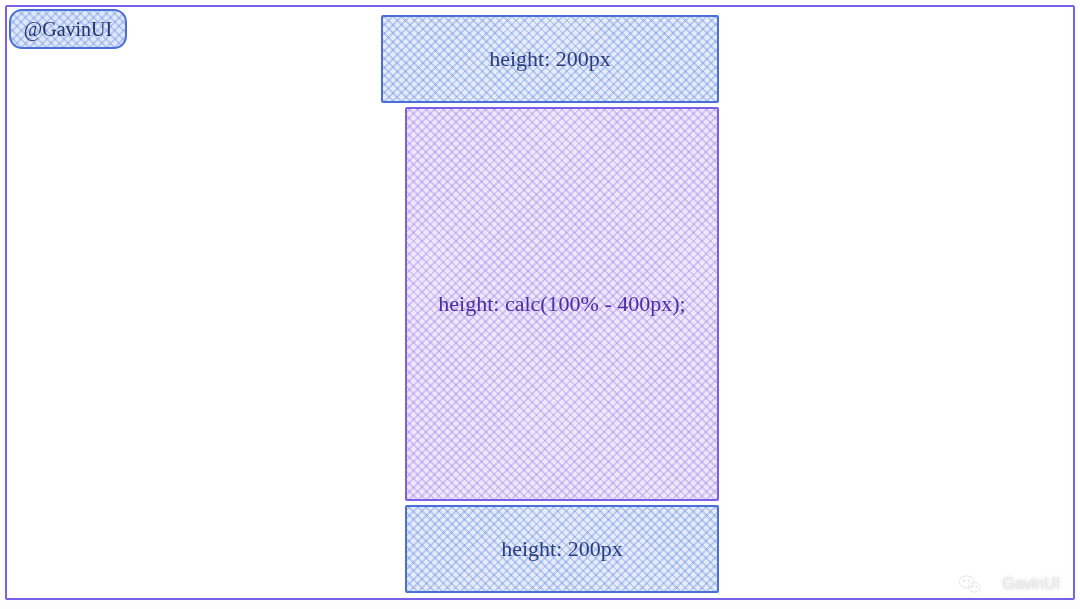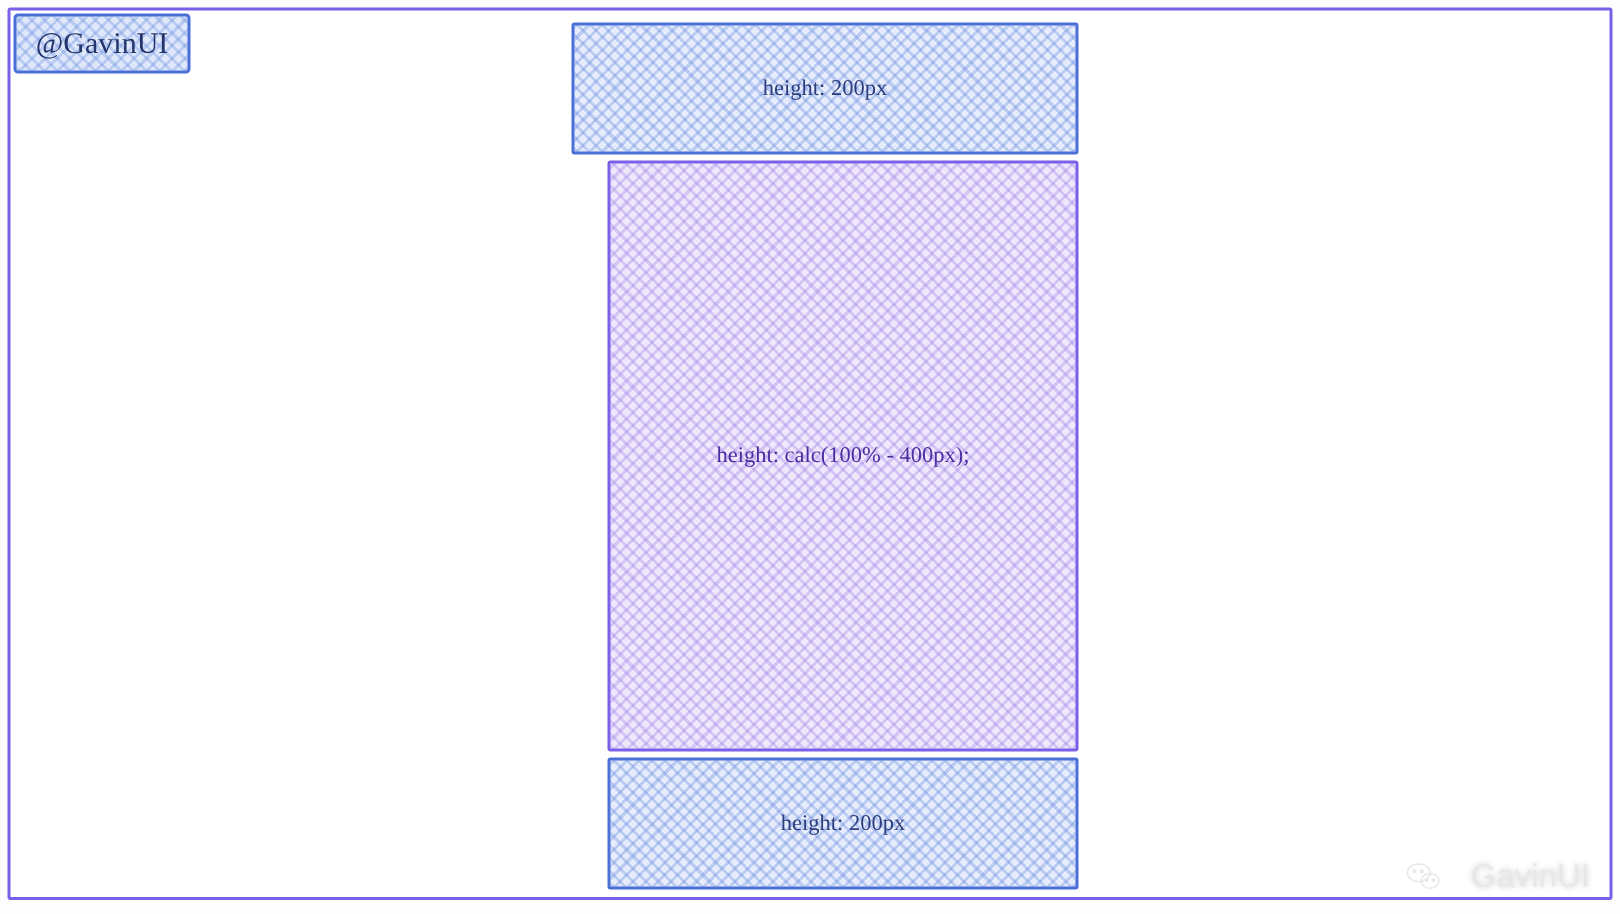--- a/index.html
+++ b/index.html
@@ -24,32 +24,32 @@
     left: 2px; top: 2px;
     width: 118px; height: 40px;
     border: 2px solid #4a6fd6;
     background:
       repeating-linear-gradient(45deg, rgba(90,130,220,0.28) 0 2px, transparent 2px 6px),
       repeating-linear-gradient(-45deg, rgba(90,130,220,0.28) 0 2px, transparent 2px 6px),
       #dfe8fb;
     display: flex; align-items: center; justify-content: center;
     color: #24356b;
     font-size: 20px;
-    border-radius: 3px;
+    border-radius: 13px;
   }
   .stack {
     position: absolute;
     left: 374px; top: 8px;
     width: 338px; height: 578px;
     display: flex; flex-direction: column;
   }
   .box {
     border: 2px solid;
     display: flex; align-items: center; justify-content: center;
-    font-size: 15px;
+    font-size: 22px;
     border-radius: 2px;
     position: relative;
   }
   
   .hatch-blue {
     border-color: #4a6fd6;
     color: #2b3d7c;
     background:
       repeating-linear-gradient(45deg, rgba(90,130,220,0.30) 0 2px, transparent 2px 6px),
       repeating-linear-gradient(-45deg, rgba(90,130,220,0.30) 0 2px, transparent 2px 6px),
@@ -69,21 +69,21 @@
   .top-box + .middle-box,
   .middle-box + .bottom-box { margin-top: 4px; margin-left: 24px; }
 
   .watermark {
     position: absolute;
     right: 20px; bottom: 12px;
     display: flex; align-items: center;
     gap: 19px;
     color: rgba(230,230,230,0.85);
     font-family: Arial, sans-serif;
-    font-size: 22px;
+    font-size: 16px;
     text-shadow: 0 0 4px rgba(0,0,0,0.2);
   }
   .wm-icon {
     width: 26px; height: 26px;
     opacity: 0.7;
   }
   .wm-icon svg { display:block; }
 </style>
 </head>
 <body>

